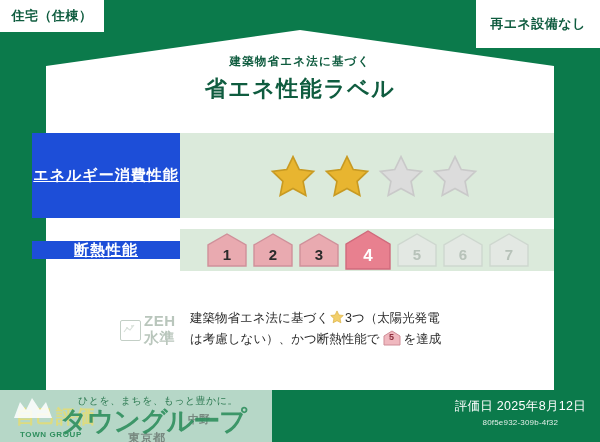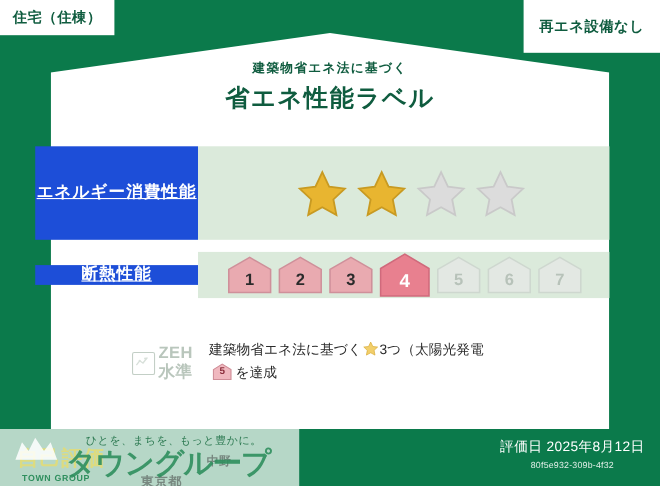--- a/index.html
+++ b/index.html
@@ -248,21 +248,21 @@
           <circle cx="11" cy="5" r="1" fill="#d8e0da"></circle>
         </svg>
       </span>
       <span class="zeh-label">ZEH水準</span>
     </div>
     <div class="note-text">
       <span>建築物省エネ法に基づく</span><span class="inline-star">
         <svg width="14" height="14" viewBox="0 0 24 24" aria-hidden="true">
           <polygon points="12,1.6 15.3,8.5 22.8,9.4 17.3,14.6 18.7,22 12,18.4 5.3,22 6.7,14.6 1.2,9.4 8.7,8.5" fill="#f2cf6b" stroke="#d6a72e" stroke-width="1"></polygon>
         </svg></span><span>3つ（太陽光発電</span><br>
-      <span class="inline-grade">
+      <span>は考慮しない）、かつ断熱性能で</span><span class="inline-grade">
         <svg width="18" height="16" viewBox="0 0 18 16" aria-hidden="true">
           <path d="M1 6 L9 1 L17 6 L17 15 L1 15 Z" fill="#f0b8bf" stroke="#cf8d97" stroke-width="1"></path>
         </svg>
         <b>5</b></span><span>を達成</span>
     </div>
   </div>
 
   <div class="footer">
     <div class="footer-date">
       <div class="d">

